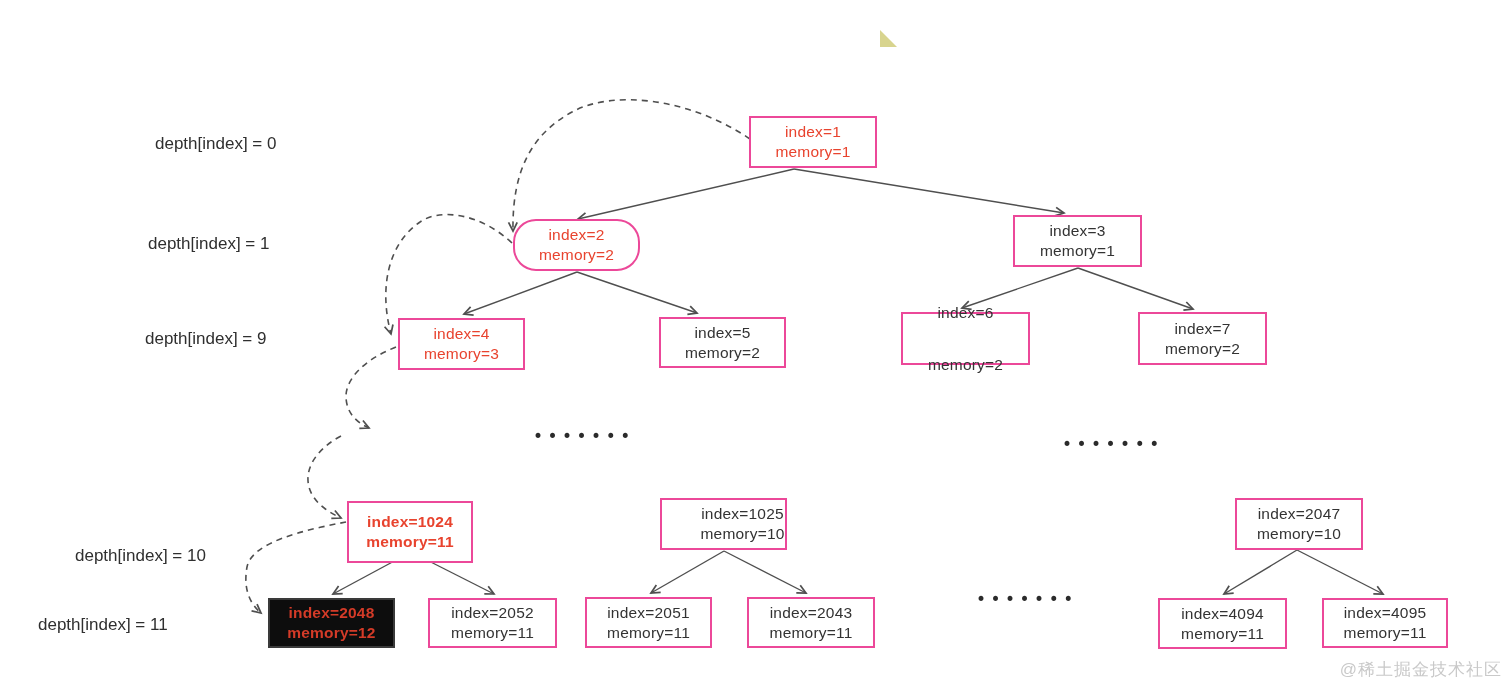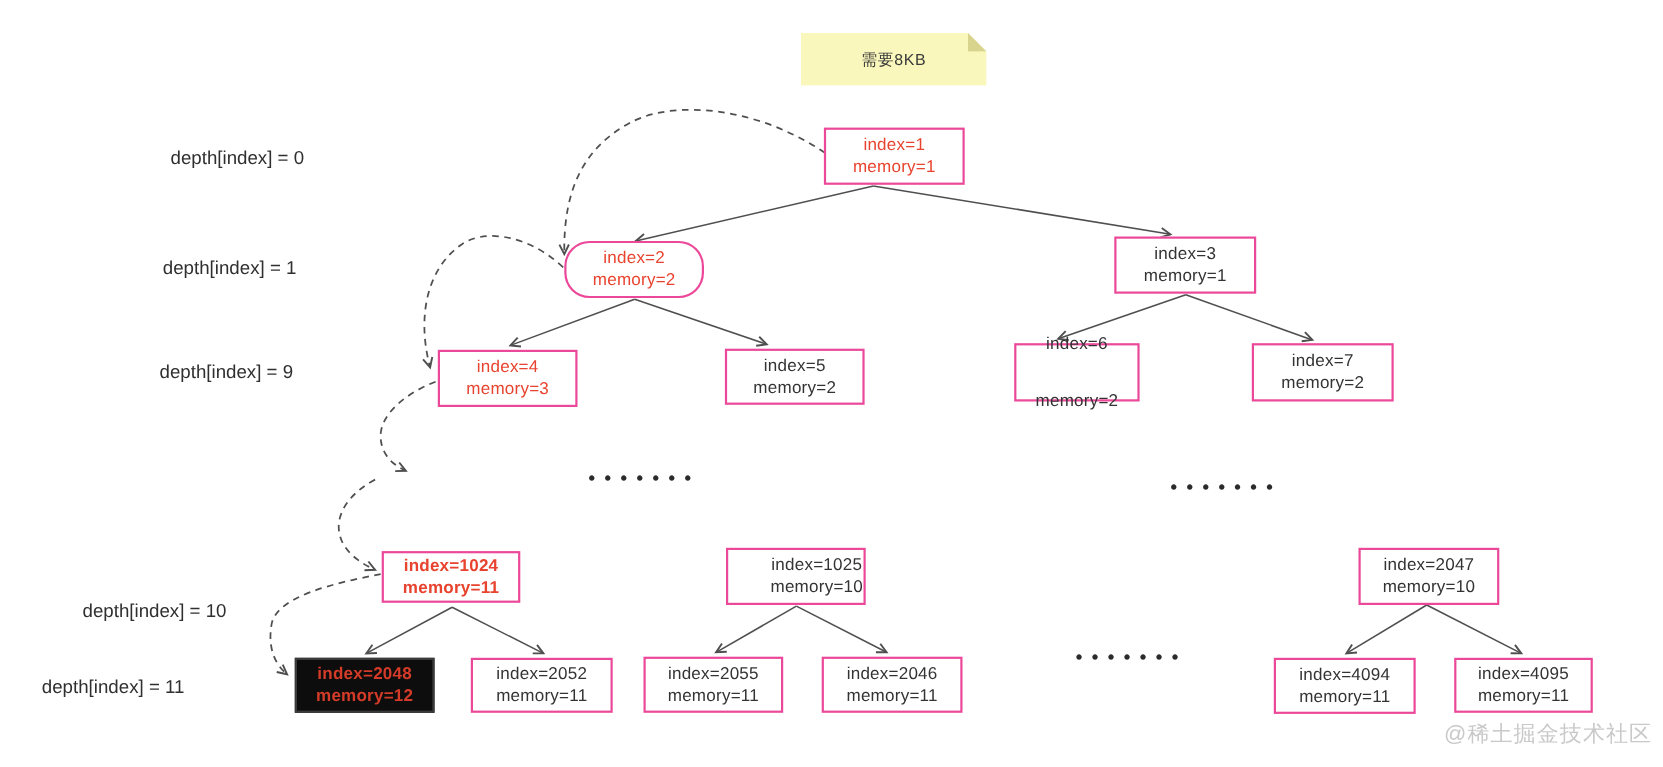--- a/index.html
+++ b/index.html
@@ -30,21 +30,21 @@
     position:absolute;left:728px;top:30px;width:169px;height:48px;background:#faf7bc;
     clip-path:polygon(0 0, calc(100% - 17px) 0, 100% 17px, 100% 100%, 0 100%);
     display:flex;align-items:center;justify-content:center;
     font-size:14.5px;color:#3a3a3a;letter-spacing:.5px;
   }
   .sticky-fold{
     position:absolute;left:880px;top:30px;width:17px;height:17px;background:#d8d48e;
     clip-path:polygon(0 0, 100% 100%, 0 100%);
   }
   .watermark{
-    position:absolute;right:10px;bottom:16px;color:#c9c9c9;font-size:20px;
+    position:absolute;right:10px;bottom:16px;color:#c9c9c9;font-size:17px;
     letter-spacing:1px;white-space:nowrap;
   }
 </style>
 </head>
 <body>
 
 <div id="canvas">
 
   <svg class="wires" viewBox="0 0 1512 697">
     <defs>
@@ -70,23 +70,20 @@
     <g stroke="#4f4f4f" stroke-width="1.6" fill="none" stroke-dasharray="6 5">
 
       <path d="M 750 139 C 688 97, 612 90, 572 112 C 532 134, 512 170, 513 231" marker-end="url(#arrow)"></path>
       <path d="M 512 243 C 480 213, 440 208, 420 222 C 390 242, 378 285, 391 334" marker-end="url(#arrow)"></path>
       <path d="M 396 347 C 363 360, 345 380, 346 398 C 347 413, 356 422, 369 428" marker-end="url(#arrow)"></path>
       <path d="M 341 436 C 322 446, 309 461, 308 477 C 307 494, 319 508, 341 518" marker-end="url(#arrow)"></path>
       <path d="M 346 522 C 304 530, 252 542, 247 567 C 243 589, 250 604, 261 613" marker-end="url(#arrow)"></path>
     </g>
   </svg>
 
-  <div class="sticky-note">
-    <span>需要8KB</span>
-  </div>
   <div class="sticky-fold"></div>
 
   <div class="depth-label" style="left:155px;top:134px;">depth[index] = 0</div>
   <div class="depth-label" style="left:148px;top:234px;">depth[index] = 1</div>
   <div class="depth-label" style="left:145px;top:329px;">depth[index] = 9</div>
   <div class="depth-label" style="left:75px;top:546px;">depth[index] = 10</div>
   <div class="depth-label" style="left:38px;top:615px;">depth[index] = 11</div>
 
   <div class="node red" style="left:749px;top:116px;width:128px;height:52px;">
     <span>index=1</span>
@@ -101,54 +98,54 @@
     <span>memory=1</span>
   </div>
   <div class="node red" style="left:398px;top:318px;width:127px;height:52px;">
     <span>index=4</span>
     <span>memory=3</span>
   </div>
   <div class="node" style="left:659px;top:317px;width:127px;height:51px;">
     <span>index=5</span>
     <span>memory=2</span>
   </div>
-  <div class="node" style="left:922px;top:312px;width:114px;height:53px;gap:32px;">
+  <div class="node" style="left:901px;top:312px;width:129px;height:53px;gap:32px;">
     <span>index=6</span>
     <span>memory=2</span>
   </div>
   <div class="node" style="left:1138px;top:312px;width:129px;height:53px;">
     <span>index=7</span>
     <span>memory=2</span>
   </div>
-  <div class="node red-bold" style="left:347px;top:501px;width:126px;height:47px;">
+  <div class="node red-bold" style="left:347px;top:501px;width:126px;height:62px;">
     <span>index=1024</span>
     <span>memory=11</span>
   </div>
   <div class="node" style="left:660px;top:498px;width:127px;height:52px;padding-left:38px;">
     <span>index=1025</span>
     <span>memory=10</span>
   </div>
   <div class="node" style="left:1235px;top:498px;width:128px;height:52px;">
     <span>index=2047</span>
     <span>memory=10</span>
   </div>
   <div class="node inverted" style="left:268px;top:598px;width:127px;height:50px;">
     <span>index=2048</span>
     <span>memory=12</span>
   </div>
   <div class="node" style="left:428px;top:598px;width:129px;height:50px;">
     <span>index=2052</span>
     <span>memory=11</span>
   </div>
   <div class="node" style="left:585px;top:597px;width:127px;height:51px;">
-    <span>index=2055</span>
+    <span>index=2051</span>
     <span>memory=11</span>
   </div>
   <div class="node" style="left:747px;top:597px;width:128px;height:51px;">
-    <span>index=2046</span>
+    <span>index=2043</span>
     <span>memory=11</span>
   </div>
   <div class="node" style="left:1158px;top:598px;width:129px;height:51px;">
     <span>index=4094</span>
     <span>memory=11</span>
   </div>
   <div class="node" style="left:1322px;top:598px;width:126px;height:50px;">
     <span>index=4095</span>
     <span>memory=11</span>
   </div>

